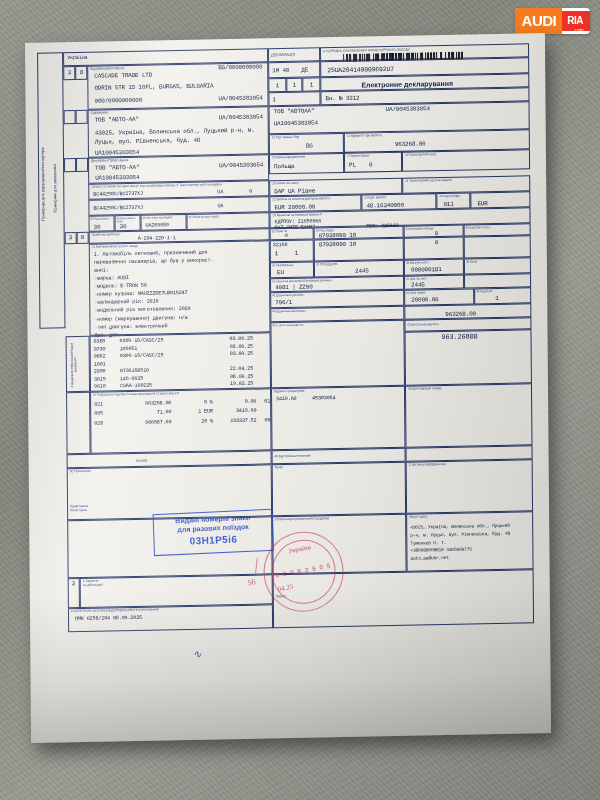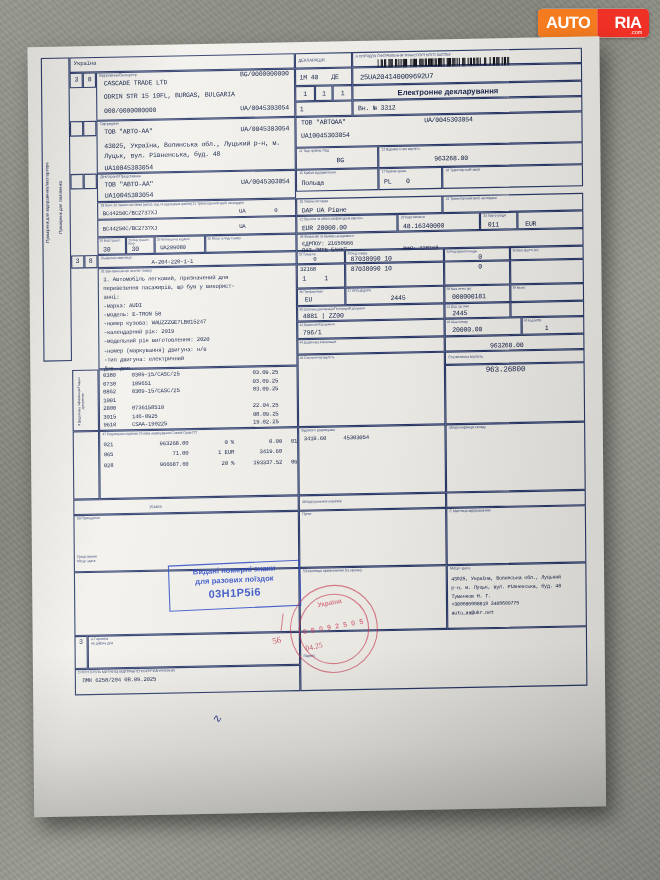--- a/index.html
+++ b/index.html
@@ -89,30 +89,30 @@
     position:absolute;color:#1b2d8c;font-family:"Liberation Serif",serif;
     font-style:italic;opacity:.85;
   }
   .logo{
     position:absolute;right:10px;top:8px;
     display:flex;align-items:center;gap:0px;
     background:#fff;border-radius:4px;overflow:hidden;
     box-shadow:0 1px 3px rgba(0,0,0,.3);
   }
   .logo .a{background:#f47b20;color:#fff;font-weight:bold;font-size:15px;padding:4px 6px 5px 7px;letter-spacing:-0.5px;}
-  .logo .b{background:#ee3124;color:#fff;font-weight:bold;font-size:15px;padding:4px 7px 5px 16px;letter-spacing:-0.5px;}
+  .logo .b{background:#ee3124;color:#fff;font-weight:bold;font-size:10px;padding:4px 7px 5px 5px;letter-spacing:-0.5px;}
   .logo .c{position:absolute;right:6px;bottom:1px;color:#fff;font-size:5px;}
 </style>
 </head>
 <body>
 
 <div id="bg"></div>
 
 <div class="logo">
-  <span class="a">AUTO</span>
+  <span class="a">AUDI</span>
   <span class="b">RIA</span>
   <span class="c">.com</span>
 </div>
 
 <div id="paper">
   <div class="form">
 
     <div class="bx" style="left:0;top:0;width:26px;height:276px;">
       <div class="vert" style="position:absolute;left:2px;top:30px;height:200px;">Примірник для відправника/експортера</div>
       <div class="vert" style="position:absolute;left:14px;top:60px;height:150px;">Примірник для замовника</div>

